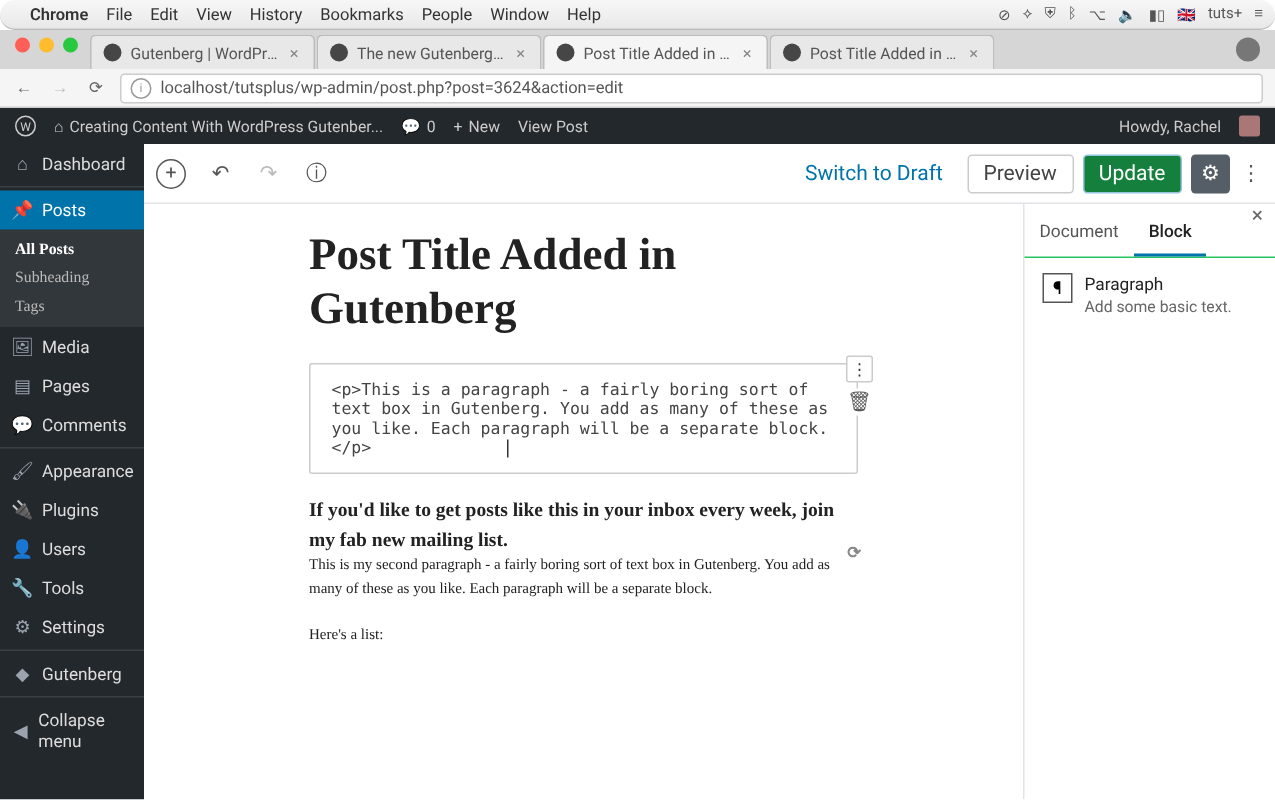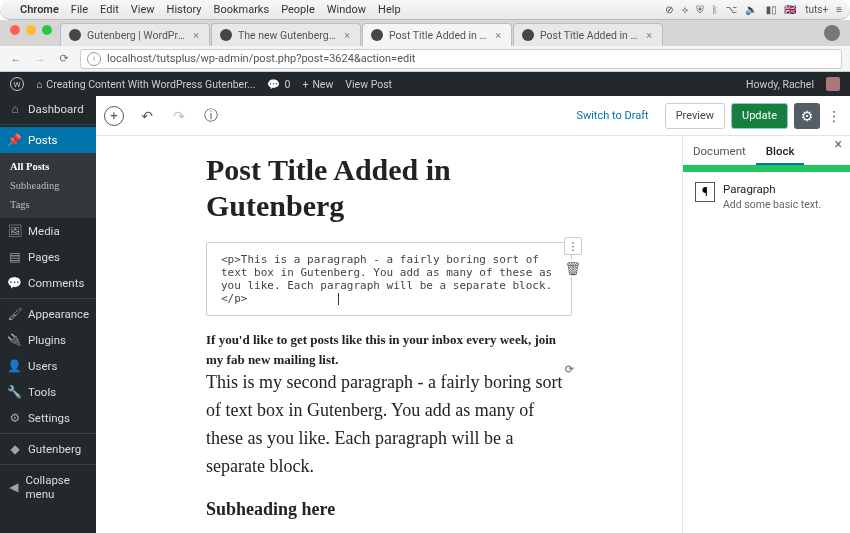--- a/index.html
+++ b/index.html
@@ -57,46 +57,46 @@
     .wp-side .m.active .ico { color: #fff; }
 
     
     .editor { flex: 1; display: flex; flex-direction: column; background: #fff; }
     .editor-top { height: 40px; border-bottom: 1px solid #e2e4e7; display: flex; align-items: center; justify-content: space-between; padding: 0 8px; }
     .editor-top .l { display: flex; align-items: center; gap: 14px; color: #555; }
     .editor-top .circ { width: 20px; height: 20px; border: 1.5px solid #555; border-radius: 50%; display: flex; align-items: center; justify-content: center; font-size: 13px; line-height: 1; }
     .editor-top .ico-b { width: 18px; height: 18px; display: flex; align-items: center; justify-content: center; font-size: 14px; }
     .editor-top .ico-b.dis { color: #bbb; }
     .editor-top .r { display: flex; align-items: center; gap: 6px; }
-    .editor-top .btn { height: 26px; padding: 0 10px; border: 1px solid #ccc; border-radius: 3px; font-size: 11px; background: #fff; color: #444; display: flex; align-items: center; }
+    .editor-top .btn { height: 26px; padding: 0 10px; border: 1px solid #ccc; border-radius: 3px; font-size: 14px; background: #fff; color: #444; display: flex; align-items: center; }
     .editor-top .btn.link { border: none; color: #0073aa; }
     .editor-top .btn.primary { background: #15803d; border-color: #94c4e0; color: #fff; }
     .editor-top .gear { width: 26px; height: 26px; background: #555d66; border-radius: 3px; color: #fff; display: flex; align-items: center; justify-content: center; font-size: 14px; }
     .editor-top .kebab { width: 16px; display: flex; align-items: center; justify-content: center; color: #555; font-size: 14px; }
 
     .editor-body { flex: 1; display: flex; overflow: hidden; }
 
     .canvas { flex: 1; overflow: auto; padding: 16px 110px 20px 110px; }
     .post-title { font-family: Georgia, "Times New Roman", serif; font-size: 30px; font-weight: 700; color: #222; margin-bottom: 18px; line-height: 1.2; }
 
     .block-html { border: 1px solid #ccc; border-radius: 2px; position: relative; margin-bottom: 14px; padding: 10px 14px; font-family: Menlo, Consolas, monospace; font-size: 11px; color: #444; background: #fff; min-height: 52px; white-space: normal; }
     .block-html .caret { display: inline-block; width: 1px; height: 12px; background: #333; vertical-align: text-bottom; margin-left: 90px; }
     .block-tools { position: absolute; right: -11px; top: -6px; display: flex; flex-direction: column; gap: 4px; }
     .block-tools .t { width: 18px; height: 18px; border: 1px solid #ccc; background: #fff; border-radius: 2px; display: flex; align-items: center; justify-content: center; font-size: 11px; color: #333; }
     .block-tools .t.trash { border: none; color: #555; font-size: 13px; }
 
     .bold-para { font-family: Georgia, serif; font-size: 13px; font-weight: 700; color: #222; line-height: 1.5; position: relative; }
     .bold-para .sync { position: absolute; right: -2px; bottom: -8px; color: #888; font-size: 11px; }
 
-    .para { font-family: Georgia, serif; font-size: 18px; color: #222; margin-bottom: 16px; line-height: 1.55; }
+    .para { font-family: Georgia, serif; font-size: 10px; color: #222; margin-bottom: 16px; line-height: 1.55; }
     .subh { font-family: Georgia, serif; font-size: 18px; font-weight: 700; color: #222; margin: 18px 0 14px 0; }
 
     
     .inspector { width: 168px; border-left: 1px solid #e2e4e7; background: #fff; display: flex; flex-direction: column; }
-    .ins-tabs { display: flex; align-items: flex-start; border-bottom: 7px solid #22c55e; height: 36px; position: relative; font-size: 11.5px; }
+    .ins-tabs { display: flex; align-items: flex-start; border-bottom: 1px solid #22c55e; height: 36px; position: relative; font-size: 11.5px; }
     .ins-tabs .tabi { padding: 0 10px; color: #555; height: 100%; display: flex; align-items: center; }
     .ins-tabs .tabi.active { color: #222; font-weight: 500; box-shadow: inset 0 -2px 0 #0073aa; }
     .ins-tabs .xclose { position: absolute; right: 8px; color: #666; font-size: 14px; }
     .ins-body { padding: 10px 12px; }
     .ins-body .row { display: flex; gap: 8px; }
     .ins-body .pico { width: 20px; height: 20px; border: 1px solid #555; display: flex; align-items: center; justify-content: center; font-size: 12px; }
     .ins-body .ttl { font-size: 11.5px; color: #222; }
     .ins-body .desc { font-size: 10.5px; color: #666; margin-top: 2px; }
   </style>
 </head>
@@ -273,21 +273,20 @@
           </div>
         </div>
 
         <div class="bold-para">
           <span>If you'd like to get posts like this in your inbox every week, join my fab new mailing list.</span>
           <span class="sync">⟳</span>
         </div>
 
         <div class="para">This is my second paragraph - a fairly boring sort of text box in Gutenberg. You add as many of these as you like. Each paragraph will be a separate block.</div>
 
-        <div class="subh">Subheading here</div>
 
         <div class="para">Here's a list:</div>
       </div>
 
       <div class="inspector">
         <div class="ins-tabs">
           <div class="tabi">Document</div>
           <div class="tabi active">Block</div>
           <div class="xclose">×</div>
         </div>

